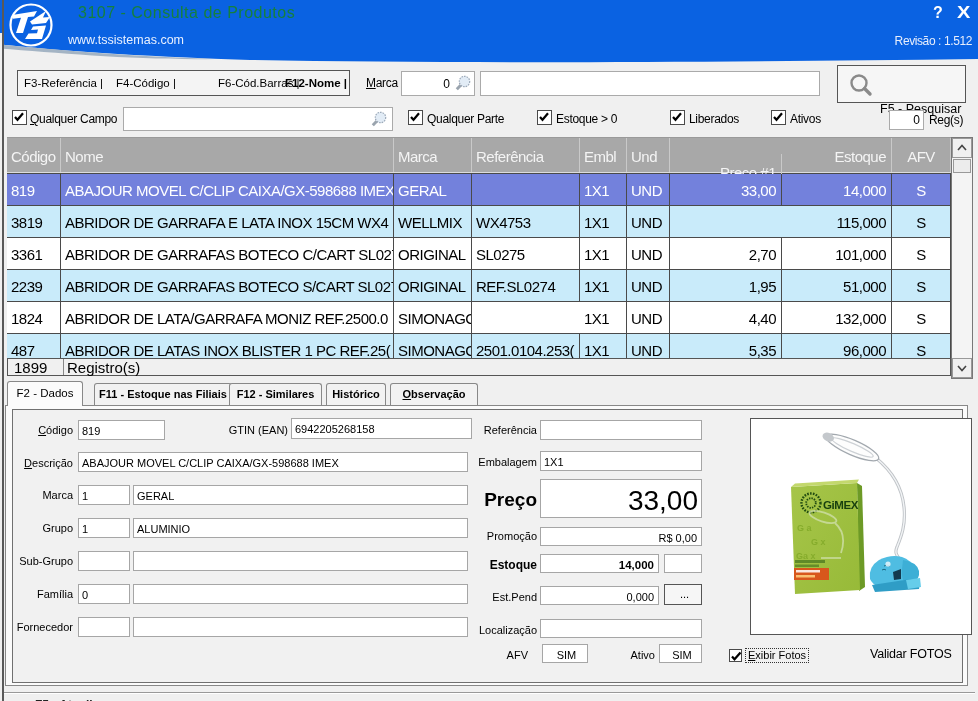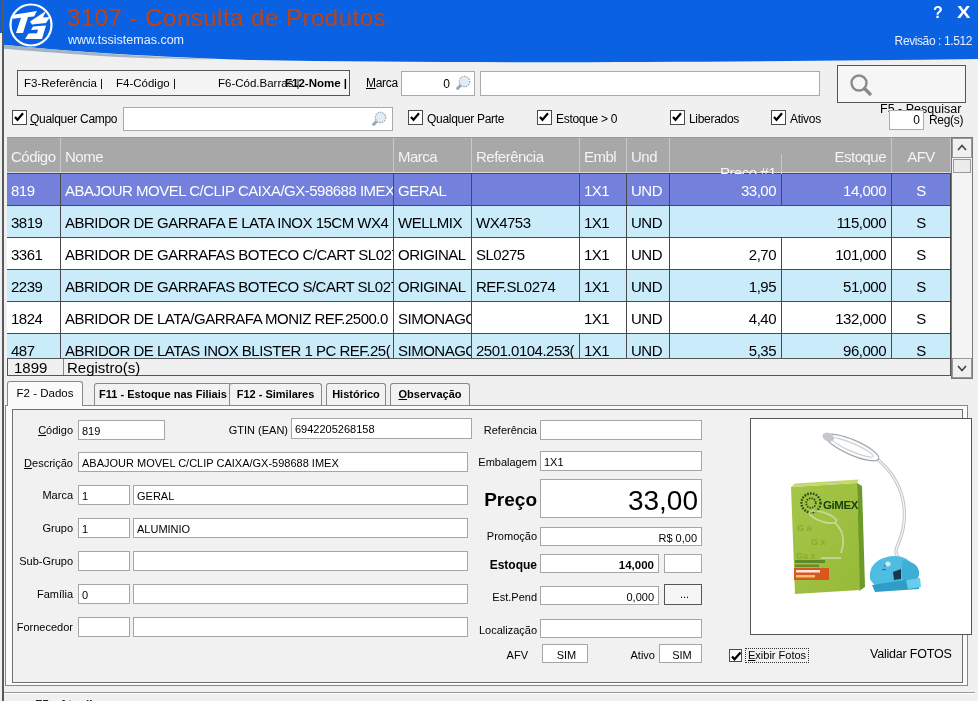--- a/index.html
+++ b/index.html
@@ -4,21 +4,21 @@
 <style>
 * { margin:0; padding:0; box-sizing:border-box; }
 html,body { width:978px; height:701px; overflow:hidden; background:#f0f0f0;
   font-family:"Liberation Sans", sans-serif; }
 #win { position:relative; width:978px; height:701px; background:#f0f0f0; overflow:hidden; }
 .abs { position:absolute; }
 
 
 #hdr { position:absolute; left:0; top:0; width:978px; height:64px; }
 #hdrblue { position:absolute; left:0; top:0; width:978px; height:64px; background:#0a62e2; }
-#title { position:absolute; left:67px; top:4px; font-size:24px; color:#c2410c; letter-spacing:0.5px;}
+#title { position:absolute; left:78px; top:4px; font-size:16px; color:#15803d; letter-spacing:0.5px;}
 #www { position:absolute; left:68px; top:33px; font-size:12.5px; color:#e8f0ff; }
 #rev { position:absolute; right:6px; top:34px; font-size:12px; letter-spacing:-0.4px; color:#e8eefc; }
 #qmark { position:absolute; left:933px; top:4px; font-size:16px; font-weight:bold; color:#fff; }
 #xmark { position:absolute; left:957px; top:4px; font-size:16px; font-weight:bold; color:#fff; transform:scaleX(1.25); transform-origin:left; }
 
 
 #lborder { position:absolute; left:2px; top:0px; width:1.6px; height:701px; background:#595959; z-index:40; }
 #lsliver { position:absolute; left:0; top:0; width:2px; height:33px; background:#0a62e2; z-index:40; }
 #lsliver2 { position:absolute; left:0; top:33px; width:2px; height:30px; background:#f0f0f0; z-index:40; }
 
@@ -289,21 +289,21 @@
       <svg width="18" height="18" viewBox="0 0 18 18">
           <path d="M5,7 L9,11.5 L13,7" fill="none" stroke="#444" stroke-width="1.6"></path>
         </svg>
     </div>
   </div>
 
   <div class="tab" id="tab1">F2 - Dados</div>
   <div class="tab" style="left:94px;width:138px;">F11 - Estoque nas Filiais</div>
   <div class="tab" style="left:229px;width:93px;">F12 - Similares</div>
   <div class="tab" style="left:326px;width:60px;">Histórico</div>
-  <div class="tab" style="left:390px;width:80px;"><u class="u">O</u>bservação</div>
+  <div class="tab" style="left:390px;width:88px;"><u class="u">O</u>bservação</div>
 
   <div id="sheet"></div>
   <div id="group"></div>
 
   <div class="flabel" style="left:0px;top:424px;width:73px;"><u class="u">C</u>ódigo</div>
   <div class="fbox" style="left:78px;top:420px;width:87px;height:20px;">819</div>
   <div class="flabel" style="left:180px;top:424px;width:108px;">GTIN (EAN)</div>
   <div class="fbox" style="left:291px;top:418px;width:181px;height:21px;">6942205268158</div>
 
   <div class="flabel" style="left:0px;top:457px;width:73px;"><u class="u">D</u>escrição</div>

